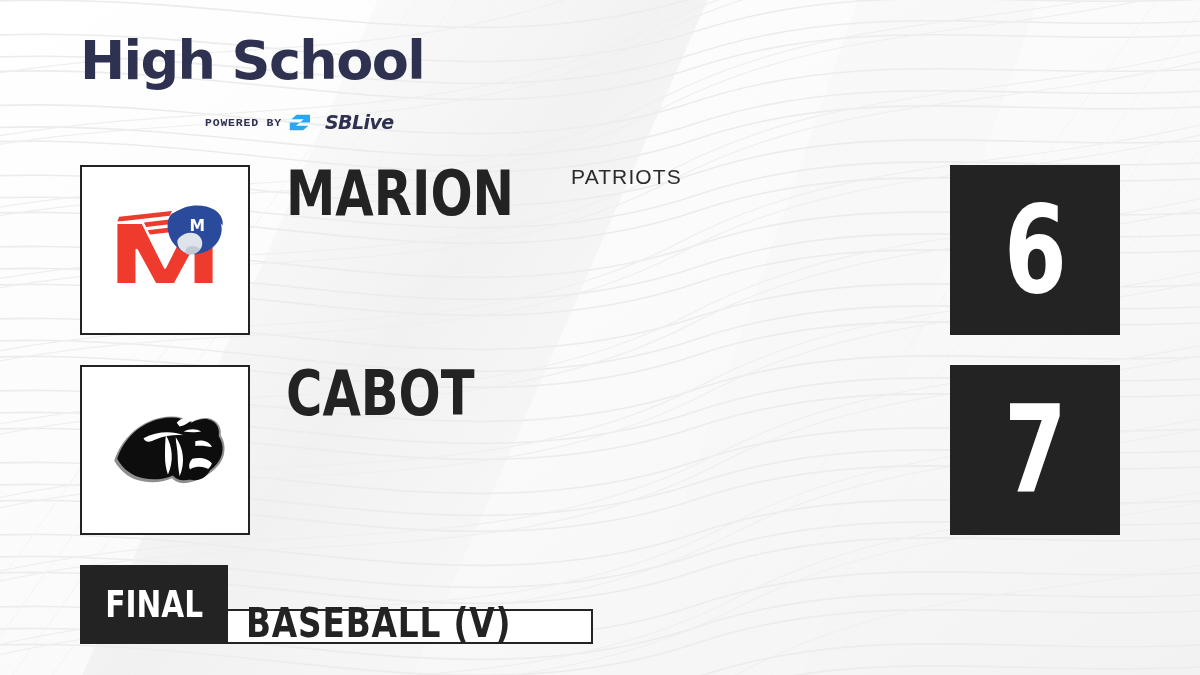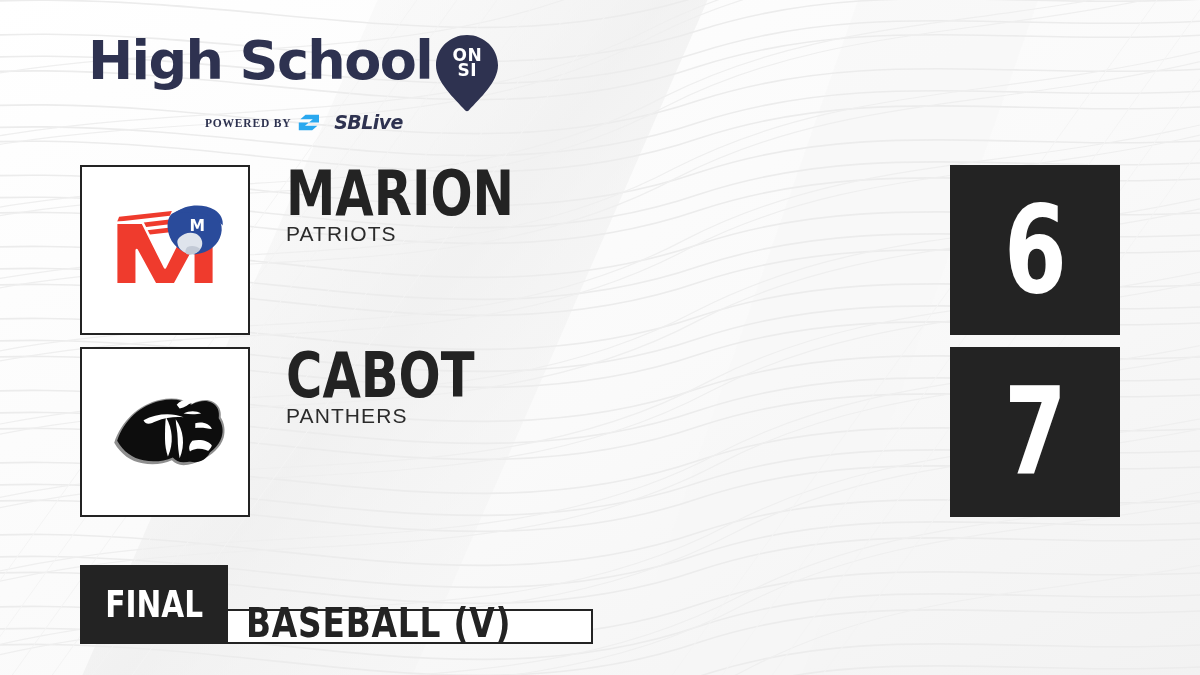--- a/index.html
+++ b/index.html
@@ -19,21 +19,21 @@
   }
   #bg-svg { position:absolute; inset:0; width:1200px; height:675px; display:block; }
 
   
   #stage { position:absolute; inset:0; }
 
   
   #brand-header {
     position:absolute; left:80px; top:34px; width:440px; height:100px;
   }
-  #brand-wordmark-row { display:flex; align-items:flex-start;margin-left:8px; }
+  #brand-wordmark-row { display:flex; align-items:flex-start; }
   #brand-wordmark {
     font-family:"DejaVu Sans", sans-serif;
     font-weight:700;
     font-size:53px;
     letter-spacing:-1.6px;
     color:#2e3250;
     line-height:1;
     white-space:nowrap;
     transform:scaleX(1.02);
     transform-origin:left center;
@@ -56,55 +56,55 @@
     letter-spacing:0.5px;
     pointer-events:none;
   }
   #brand-pin-text span { display:block; }
 
   #brand-powered-row {
     position:absolute; left:125px; top:79px;
     display:flex; align-items:center; gap:7px;
   }
   #powered-by-label {
-    font-family:Liberation Serif, serif;
+    font-family:Liberation Mono, monospace;
     font-weight:700;
     font-size:11.5px;
     letter-spacing:0.8px;
     color:#2e3250;
   }
   #sblive-logo { display:flex; align-items:center; gap:14px; }
   #sblive-s { width:22px; height:17px; display:block; }
   #sblive-wordmark {
     font-family:"DejaVu Sans", sans-serif;
     font-weight:700;
     font-style:italic;
     font-size:19px;
     letter-spacing:-0.6px;
     color:#2e3250;
     line-height:1;
   }
 
   
   .team-row { position:absolute; left:0; width:1200px; height:170px; }
   #team-row-0 { top:165px; }
-  #team-row-1 { top:347px; }
+  #team-row-1 { top:365px; }
 
   .team-logo-card {
     position:absolute; left:80px; top:0;
     width:170px; height:170px;
     background:#ffffff;
     border:2px solid #232323;
   }
   .team-logo-card svg { display:block; width:100%; height:100%; }
 
   .team-text-block {
     position:absolute; left:286px; top:0;
     height:170px;
-    display:flex; flex-direction:column; justify-content:flex-start;
+    display:flex; flex-direction:row; justify-content:center;
   }
   .team-name {
     font-family:"DejaVu Sans", sans-serif;
     font-weight:700;
     font-size:62px;
     line-height:0.92;
     letter-spacing:0px;
     color:#232323;
     transform:scaleX(0.80);
     transform-origin:left center;
@@ -233,29 +233,20 @@
       <path d="M790,720 L1350,-60"></path>
     </g>
   </svg>
 </div>
 
 <div id="stage">
 
   <div id="brand-header">
     <div id="brand-wordmark-row">
       <div id="brand-wordmark">High School</div>
-      <div id="brand-pin">
-        <svg viewBox="0 0 64 78" aria-hidden="true">
-          <path d="M32 1 C14.8 1 1 14.6 1 31.2 C1 48 19 64 30.3 76.4 C31.2 77.4 32.8 77.4 33.7 76.4 C45 64 63 48 63 31.2 C63 14.6 49.2 1 32 1 Z" fill="#2e3250"></path>
-        </svg>
-        <div id="brand-pin-text">
-          <span>ON</span>
-          <span>SI</span>
-        </div>
-      </div>
     </div>
 
     <div id="brand-powered-row">
       <div id="powered-by-label">POWERED BY</div>
       <div id="sblive-logo">
         <svg id="sblive-s" viewBox="0 0 22 17" aria-hidden="true">
           <path d="M21 0.8 L7.5 0.8 L2.4 5.2 L14.8 5.2 L10.9 8.4 L0.8 8.4 L0.8 16.2 L14.2 16.2 L19.4 11.8 L7 11.8 L10.9 8.6 L21 8.6 Z" fill="#2aa8ef"></path>
         </svg>
         <div id="sblive-wordmark">SBLive</div>
       </div>
@@ -320,21 +311,20 @@
 
           <path d="M112 104 C118 101 127 102 131 106 C127 114 118 118 110 115 C106 112 107 107 112 104 Z" fill="#0d0d0d"></path>
 
           <path d="M104 66 C110 63 117 63 122 66 C117 67 110 67 104 66 Z" fill="#ffffff"></path>
         </g>
       </svg>
     </div>
 
     <div class="team-text-block">
       <div class="team-name">CABOT</div>
-      <div class="team-mascot">PANTHERS</div>
     </div>
 
     <div class="score-box">
       <div class="score-value">7</div>
     </div>
   </div>
 
   <div id="status-bar">
     <div id="status-state">
       <div id="status-state-label">FINAL</div>

